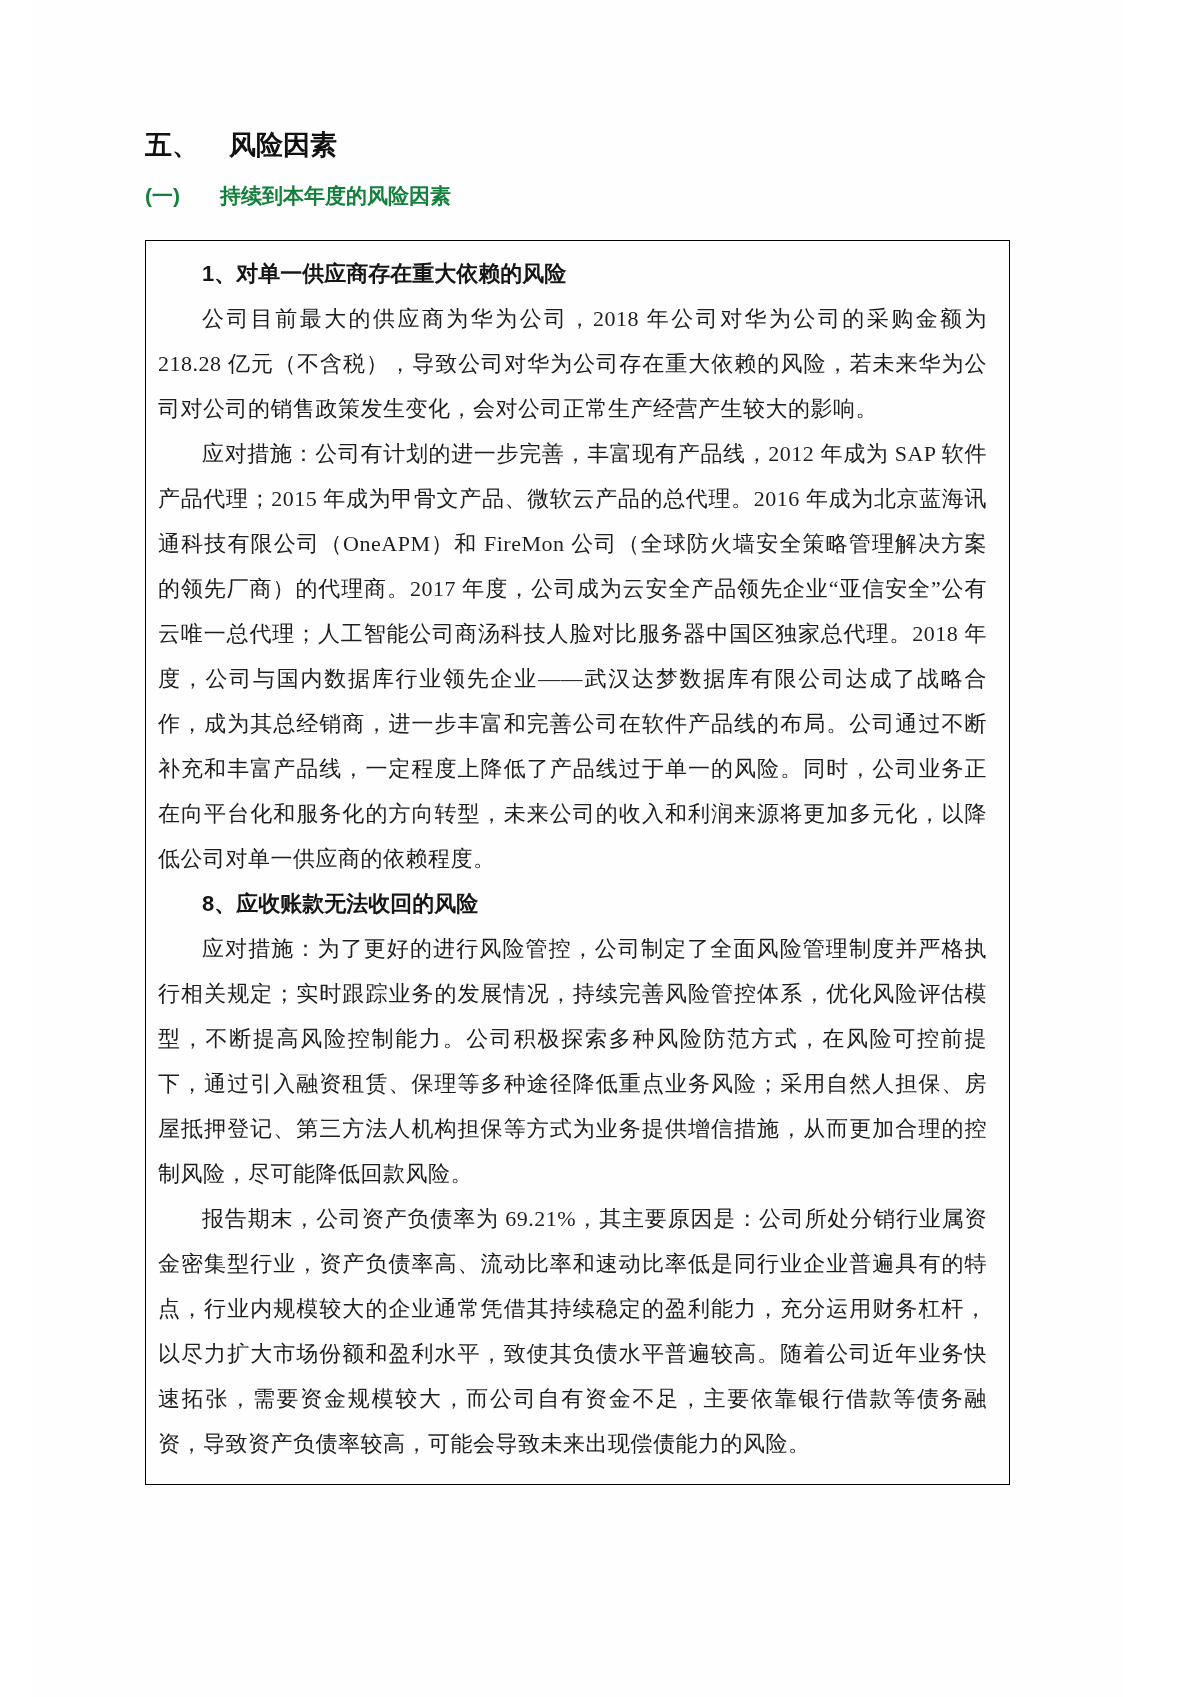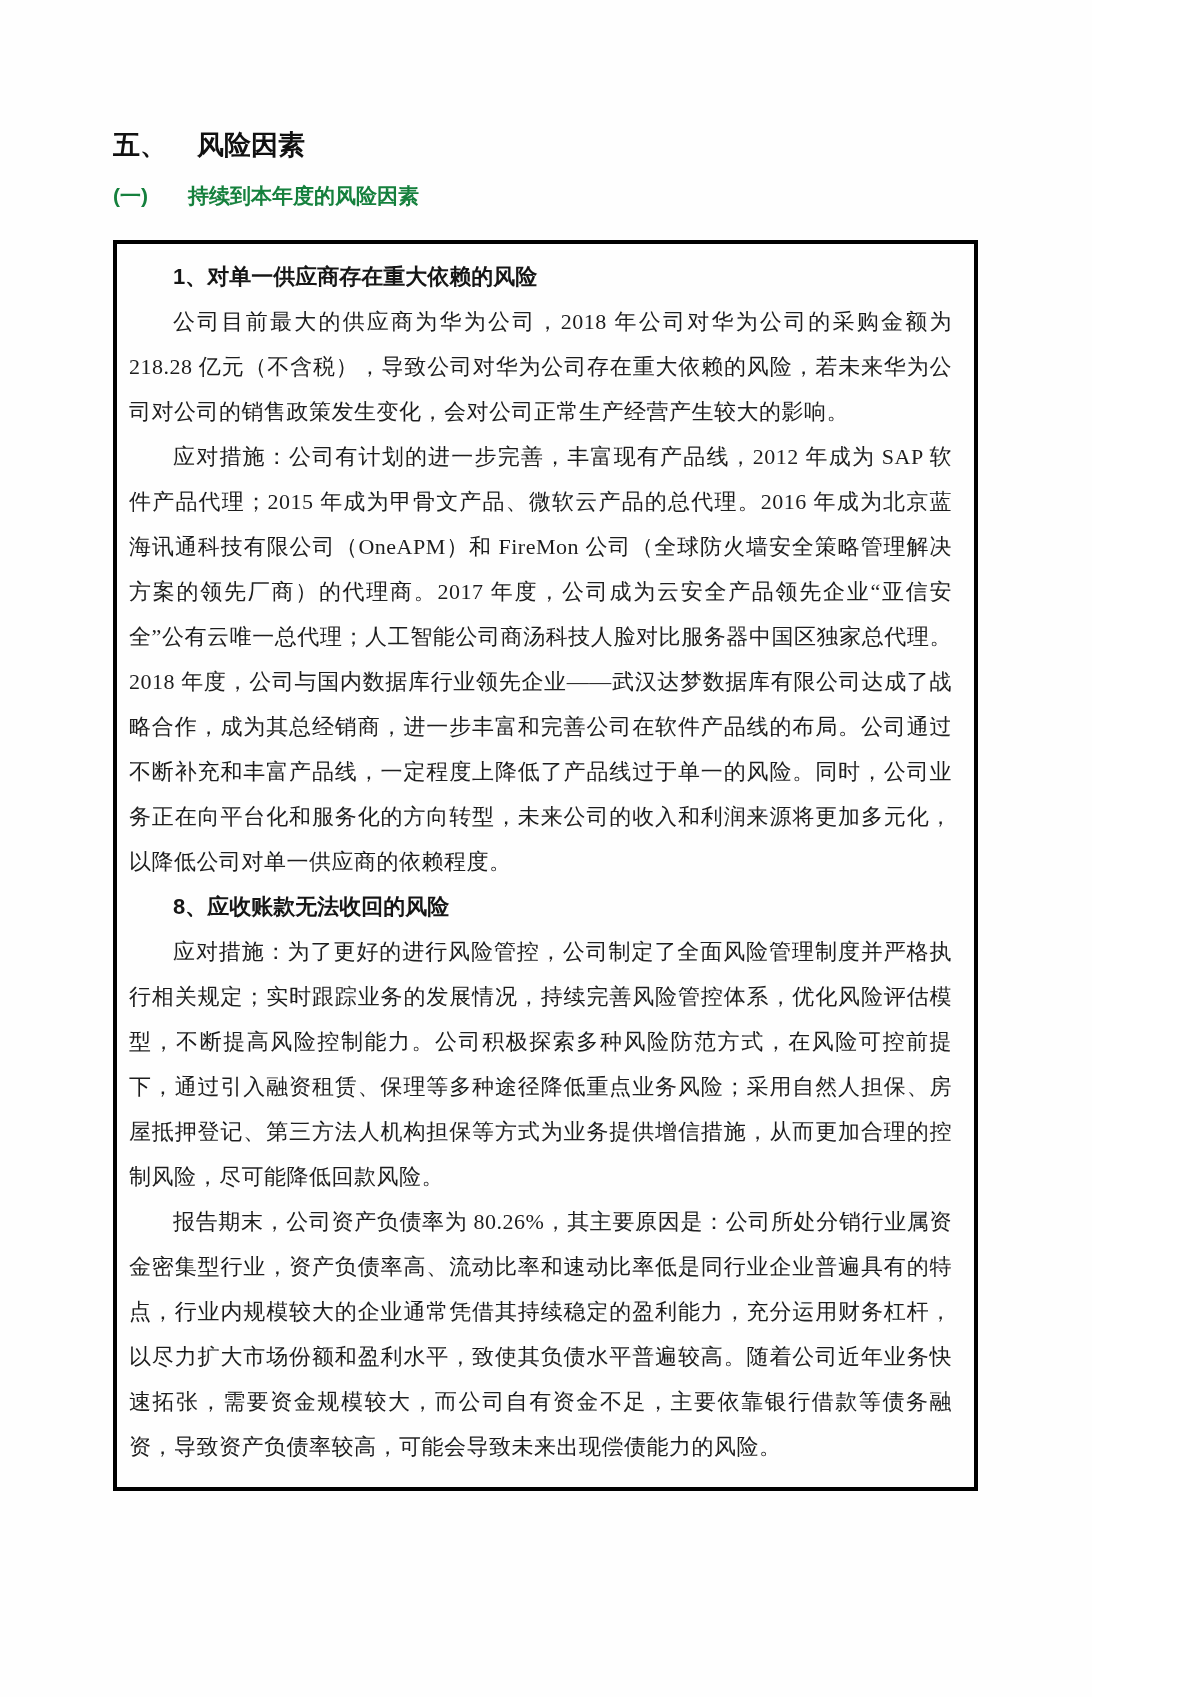--- a/index.html
+++ b/index.html
@@ -11,41 +11,42 @@
     color: #1d1d1d;
     font-family: "Liberation Serif", "DejaVu Serif", serif;
     overflow: hidden;
   }
   .page {
     position: relative;
     width: 1092px;
     height: 1697px;
     background: #fefefe;
     padding: 128px 114px 0 113px;
+    margin-left: 32px;
   }
   .h-section {
     margin: 0 0 20px 0;
     font-family: "Liberation Sans", "DejaVu Sans", sans-serif;
     font-weight: bold;
     font-size: 27px;
     line-height: 34px;
     color: #111;
   }
   .h-section .num { margin-right: 30px; }
   .h-subsection {
     margin: 0 0 30px 0;
     font-family: "Liberation Sans", "DejaVu Sans", sans-serif;
     font-weight: bold;
     font-size: 21px;
     line-height: 28px;
     color: #15803d;
   }
   .h-subsection .num { margin-right: 40px; }
   .risk-box {
-    border: 4px solid #000000;
+    border: 1px solid #000000;
     background: #fefefe;
     padding: 10px 22px 18px 12px;
   }
   .item-title {
     margin: 0;
     font-family: "Liberation Sans", "DejaVu Sans", sans-serif;
     font-weight: bold;
     font-size: 22px;
     line-height: 45px;
     text-indent: 2em;
@@ -85,18 +86,18 @@
 
   <div class="risk-box">
 
     <h3 class="item-title">1、对单一供应商存在重大依赖的风险</h3>
     <p>公司目前最大的供应商为华为公司，2018 年公司对华为公司的采购金额为 218.28 亿元（不含税），导致公司对华为公司存在重大依赖的风险，若未来华为公司对公司的销售政策发生变化，会对公司正常生产经营产生较大的影响。</p>
     <p>应对措施：公司有计划的进一步完善，丰富现有产品线，2012 年成为 SAP 软件产品代理；2015 年成为甲骨文产品、微软云产品的总代理。2016 年成为北京蓝海讯通科技有限公司（OneAPM）和 FireMon 公司（全球防火墙安全策略管理解决方案的领先厂商）的代理商。2017 年度，公司成为云安全产品领先企业“亚信安全”公有云唯一总代理；人工智能公司商汤科技人脸对比服务器中国区独家总代理。2018 年度，公司与国内数据库行业领先企业——武汉达梦数据库有限公司达成了战略合作，成为其总经销商，进一步丰富和完善公司在软件产品线的布局。公司通过不断补充和丰富产品线，一定程度上降低了产品线过于单一的风险。同时，公司业务正在向平台化和服务化的方向转型，未来公司的收入和利润来源将更加多元化，以降低公司对单一供应商的依赖程度。</p>
 
     <h3 class="item-title">8、应收账款无法收回的风险</h3>
     <p>应对措施：为了更好的进行风险管控，公司制定了全面风险管理制度并严格执行相关规定；实时跟踪业务的发展情况，持续完善风险管控体系，优化风险评估模型，不断提高风险控制能力。公司积极探索多种风险防范方式，在风险可控前提下，通过引入融资租赁、保理等多种途径降低重点业务风险；采用自然人担保、房屋抵押登记、第三方法人机构担保等方式为业务提供增信措施，从而更加合理的控制风险，尽可能降低回款风险。</p>
 
-    <p>报告期末，公司资产负债率为 80.26%，其主要原因是：公司所处分销行业属资金密集型行业，资产负债率高、流动比率和速动比率低是同行业企业普遍具有的特点，行业内规模较大的企业通常凭借其持续稳定的盈利能力，充分运用财务杠杆，以尽力扩大市场份额和盈利水平，致使其负债水平普遍较高。随着公司近年业务快速拓张，需要资金规模较大，而公司自有资金不足，主要依靠银行借款等债务融资，导致资产负债率较高，可能会导致未来出现偿债能力的风险。</p>
+    <p>报告期末，公司资产负债率为 69.21%，其主要原因是：公司所处分销行业属资金密集型行业，资产负债率高、流动比率和速动比率低是同行业企业普遍具有的特点，行业内规模较大的企业通常凭借其持续稳定的盈利能力，充分运用财务杠杆，以尽力扩大市场份额和盈利水平，致使其负债水平普遍较高。随着公司近年业务快速拓张，需要资金规模较大，而公司自有资金不足，主要依靠银行借款等债务融资，导致资产负债率较高，可能会导致未来出现偿债能力的风险。</p>
 
   </div>
 
 
 </div>
 
 </body></html>

